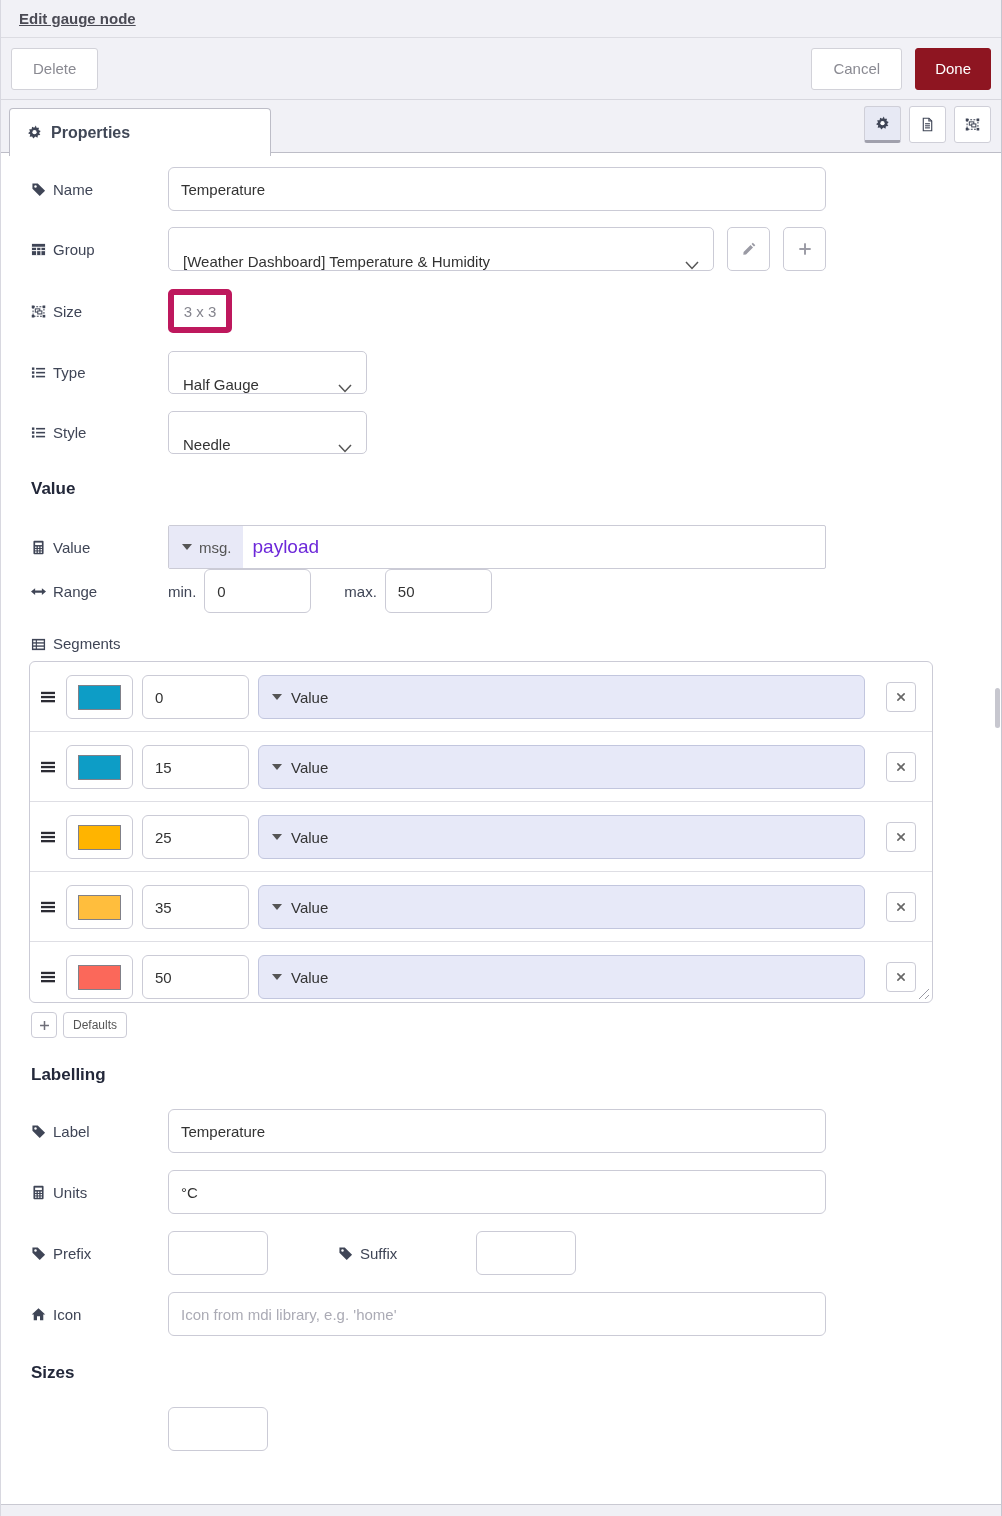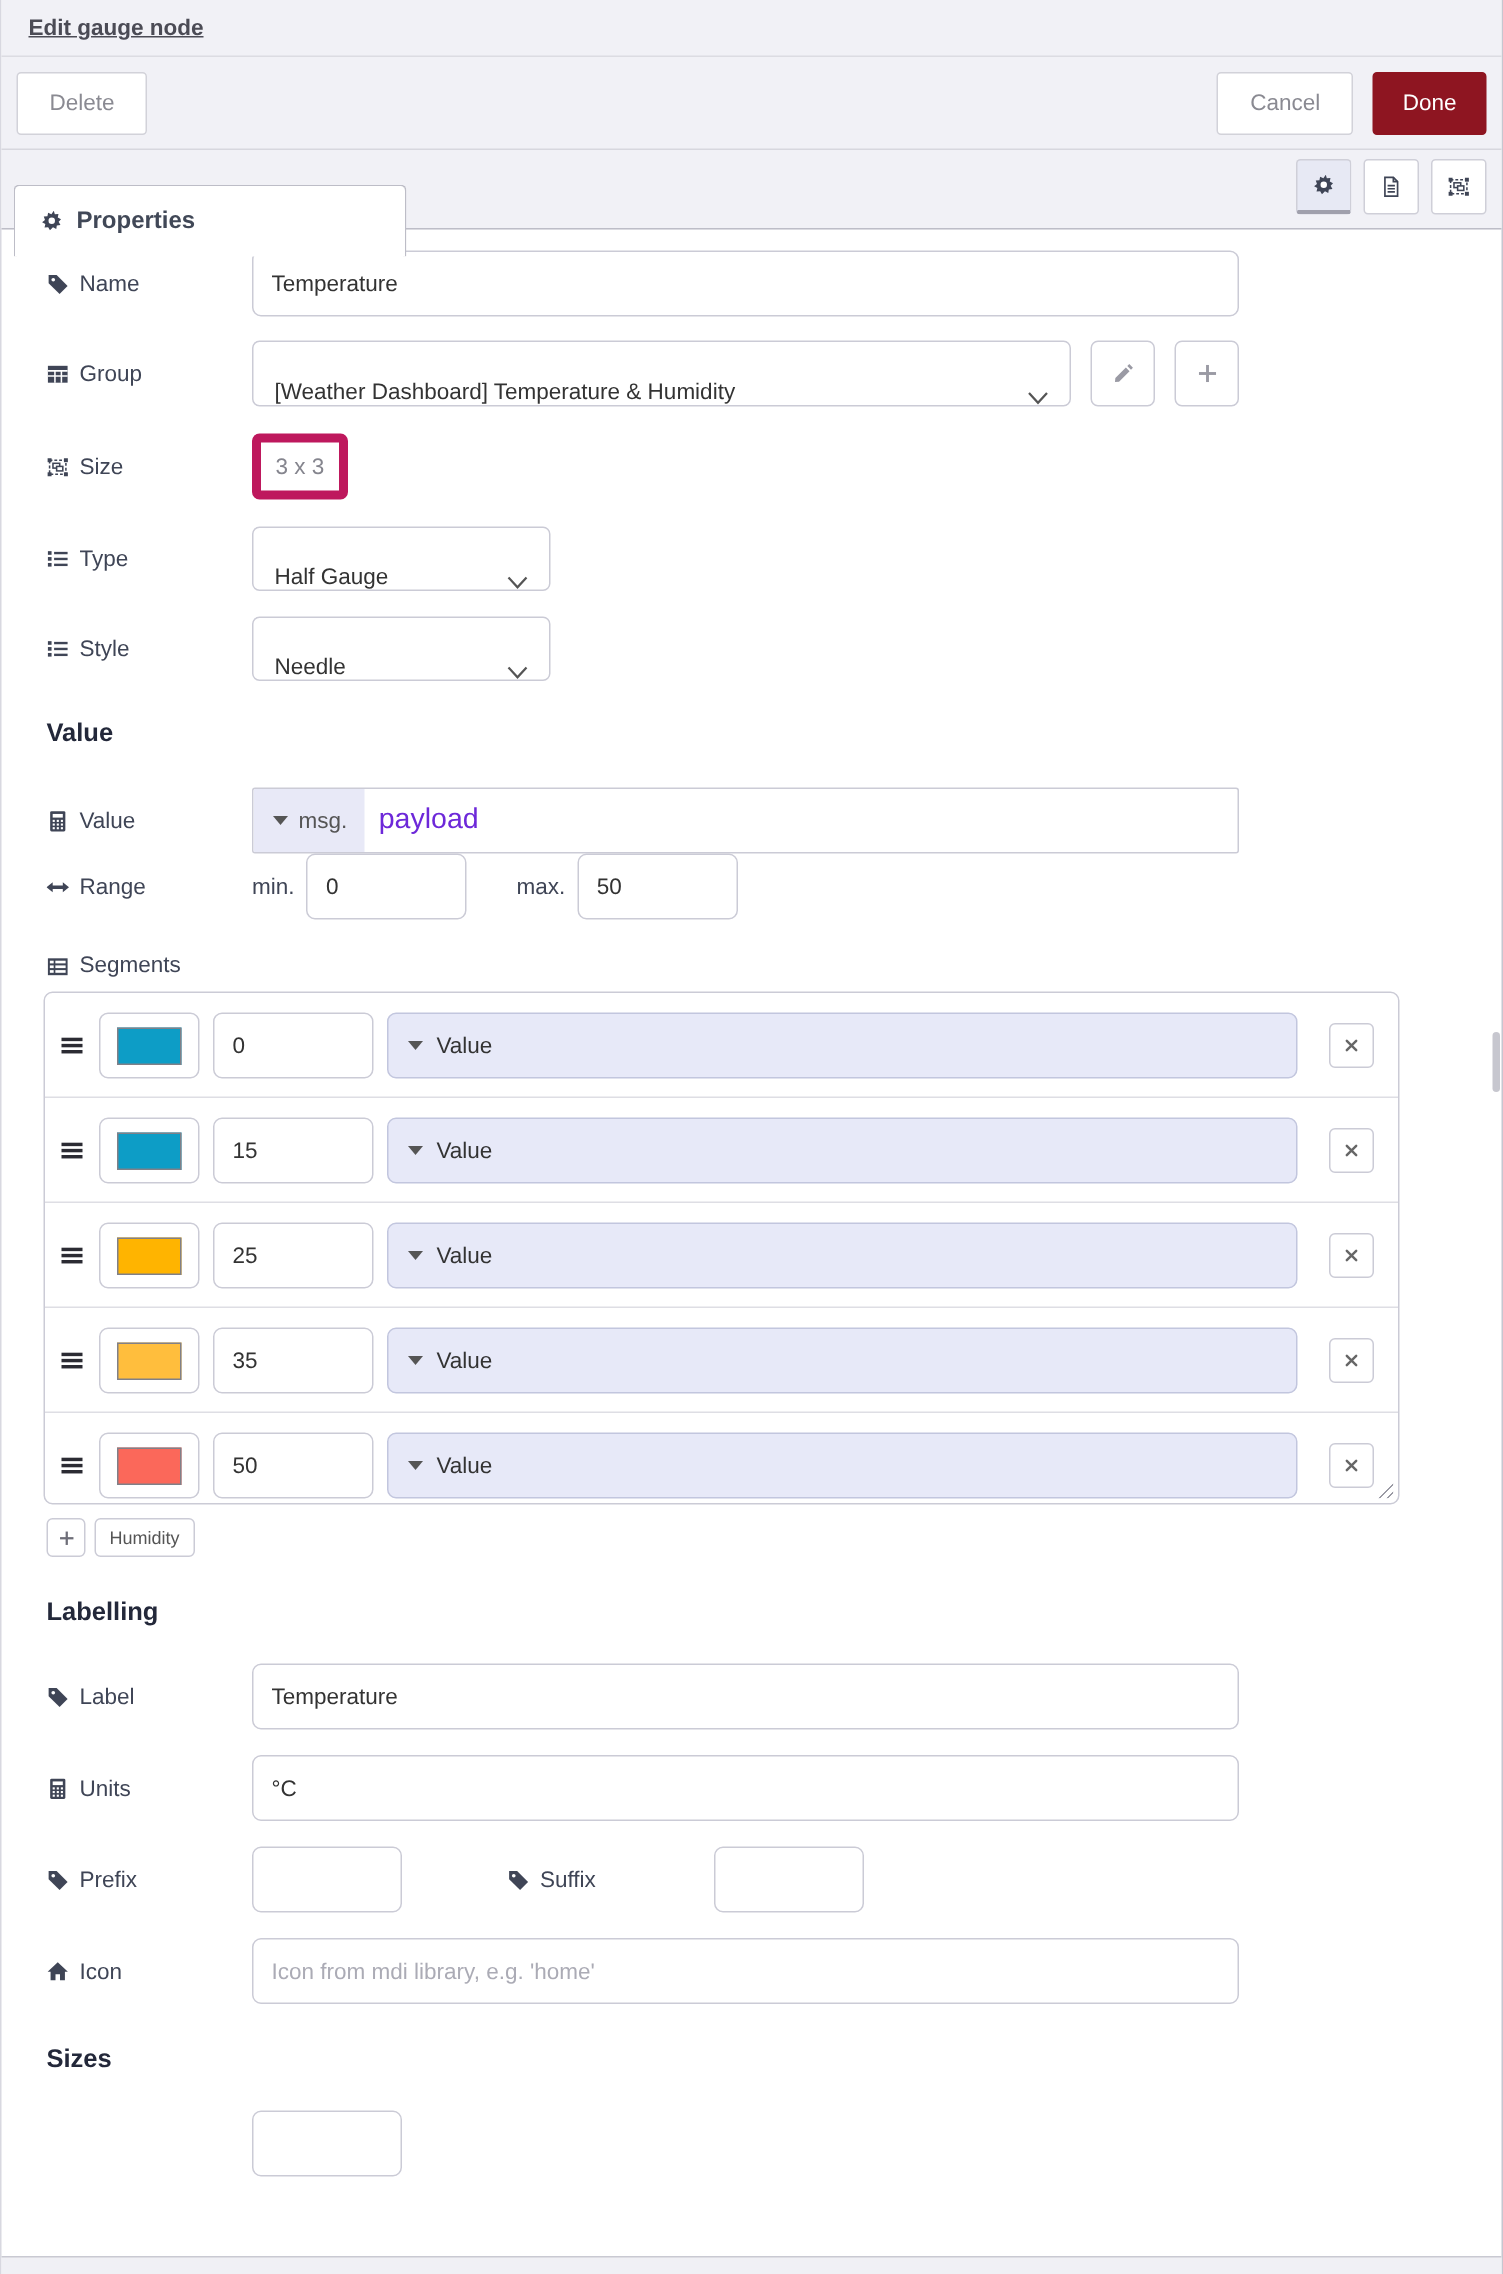--- a/index.html
+++ b/index.html
@@ -14,21 +14,21 @@
        font-size:15px;font-weight:bold;color:#4B4B55;text-decoration:underline;}
   .tray{height:62px;background:#F1F1F6;border-bottom:1px solid #D7D7DE;
         display:flex;align-items:center;padding:0 10px;box-sizing:border-box;}
   .btn{height:42px;padding:0 21px;background:#fff;border:1px solid #D2D2D9;border-radius:3px;
        font-size:15px;color:#8A8A92;display:flex;align-items:center;cursor:pointer;box-sizing:border-box;}
   .btn.done{background:var(--done,#8E1521);border-color:var(--done,#8E1521);color:#fff;margin-left:13px;padding:0 19px;}
   .spacer{flex:1;}
 
   
   .tabbar{height:52px;background:#F1F1F6;border-bottom:1px solid #BDBDC7;position:relative;}
-  .tab{position:absolute;left:8px;top:23px;width:262px;height:48px;background:#fff;
+  .tab{position:absolute;left:8px;top:8px;width:262px;height:48px;background:#fff;
        border:1px solid #BDBDC7;border-bottom:none;border-radius:4px 4px 0 0;box-sizing:border-box;
        display:flex;align-items:center;gap:9px;padding-left:17px;
        font-size:16px;font-weight:bold;color:#414857;z-index:2;}
   .tabbtns{position:absolute;right:10px;top:6px;display:flex;gap:8px;}
   .tabbtn{width:37px;height:37px;background:#fff;border:1px solid #CFCFD8;border-radius:3px;
           display:flex;align-items:center;justify-content:center;color:#6E6E78;box-sizing:border-box;cursor:pointer;}
   .tabbtn.sel{background:#E7E9F4;border-bottom:3px solid #A0A0AC;}
 
   
   .content{padding:14px 0 0 30px;position:relative;}
@@ -525,21 +525,21 @@
 
     <div class="seg-actions">
       <div class="addbtn">
         <span class="i">
             <svg viewBox="0 0 16 16" fill="currentColor">
               <rect x="6.9" y="1.5" width="2.2" height="13"></rect>
               <rect x="1.5" y="6.9" width="13" height="2.2"></rect>
             </svg>
           </span>
       </div>
-      <div class="defaults">Humidity</div>
+      <div class="defaults">Defaults</div>
     </div>
 
     <div class="sect labelling">Labelling</div>
 
     <div class="row mb17">
       <div class="lbl">
         <span class="i">
             <svg viewBox="0 0 16 16">
               <path d="M1.5 1.5h5.7L15 9.3 9.3 15 1.5 7.2V1.5z" fill="currentColor"></path>
               <circle cx="4.8" cy="4.8" r="1.3" fill="#fff"></circle>

